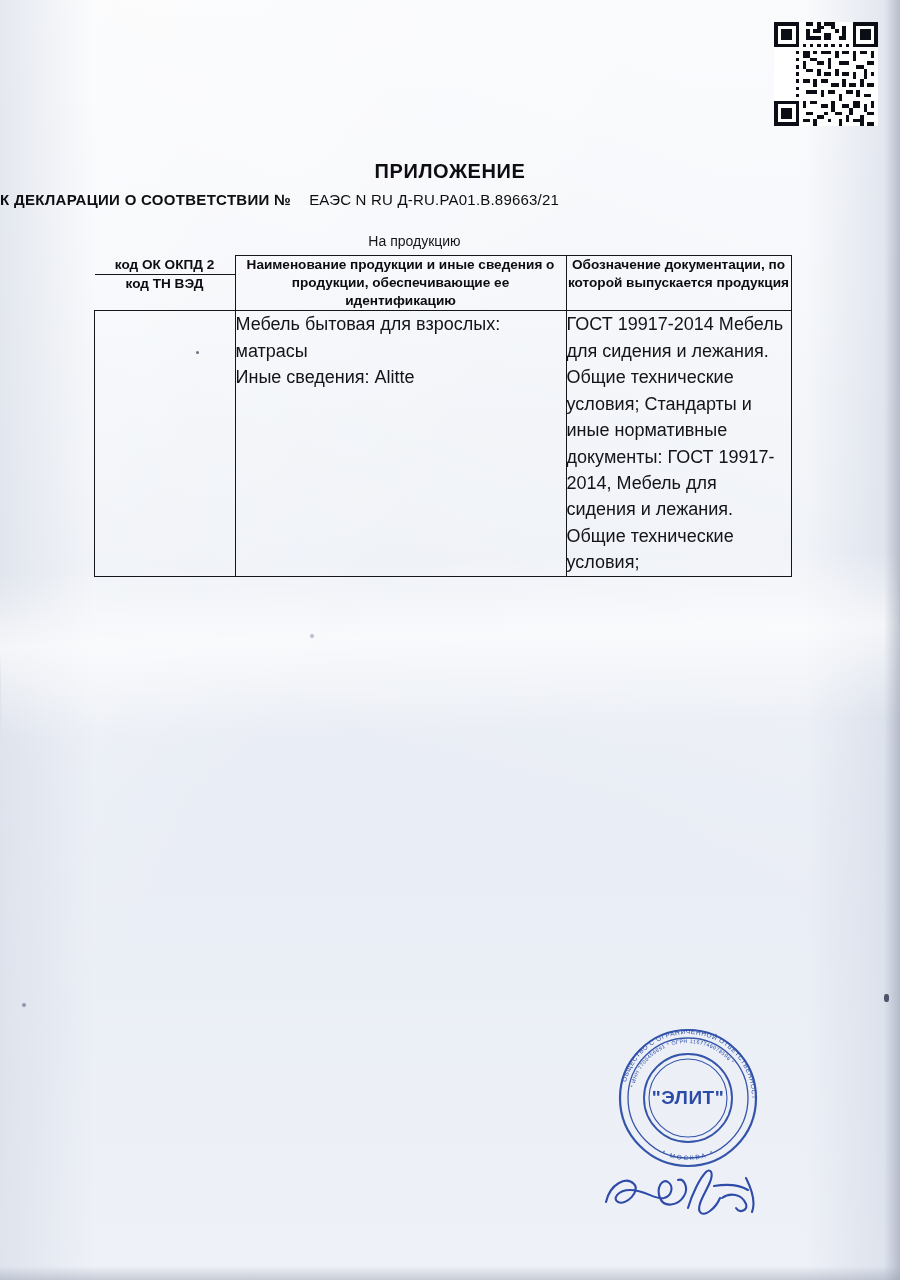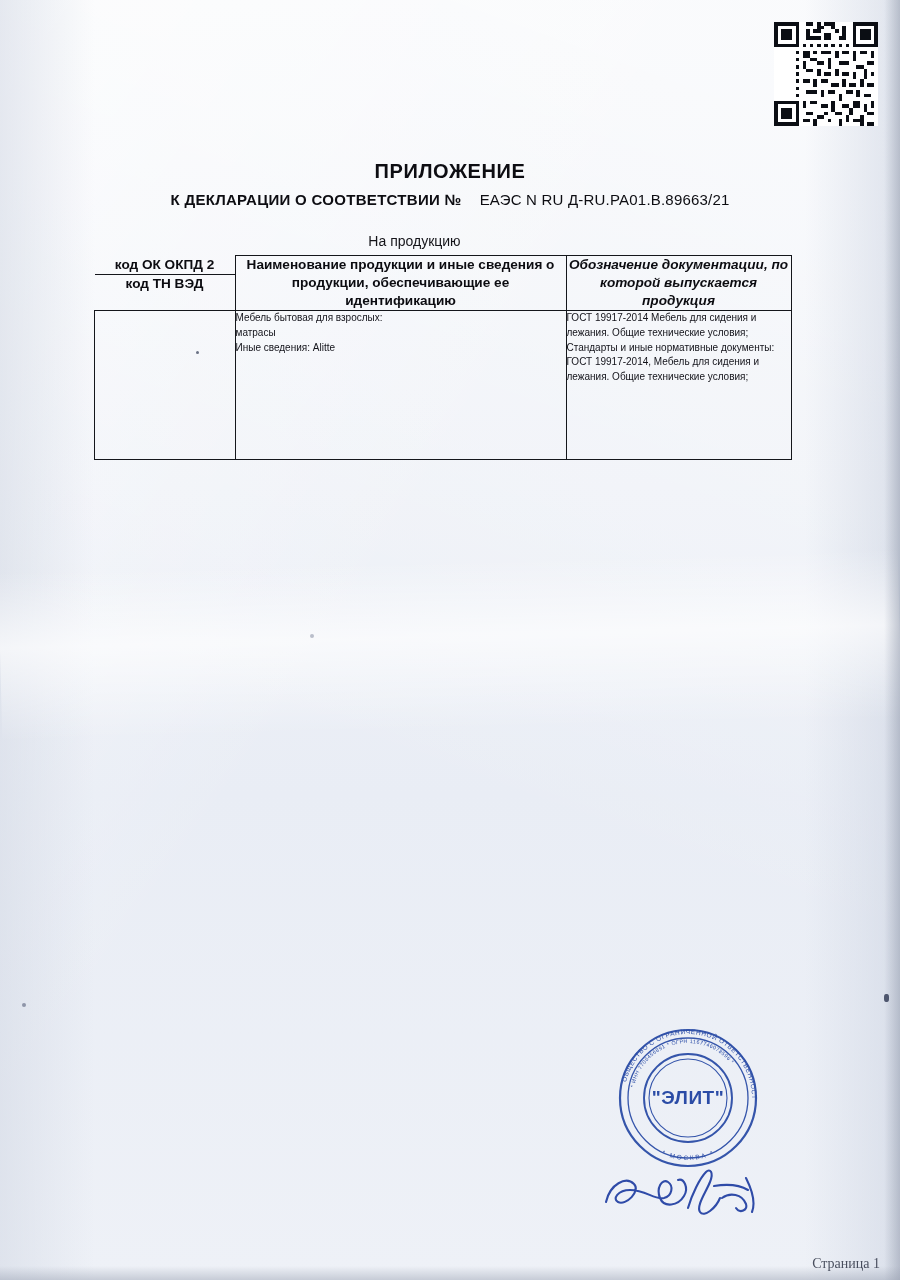--- a/index.html
+++ b/index.html
@@ -75,21 +75,20 @@
     font-size: 20px;
     font-weight: bold;
     letter-spacing: 0.6px;
     color: #0d0d12;
   }
   .decl-line {
     position: absolute;
     left: 0;
     top: 191px;
     width: 900px;
-    text-align: center;
     font-size: 15px;
     color: #0d0d12;
   }
   .decl-line .lbl {
     font-weight: bold;
     letter-spacing: 0.3px;
   }
   .decl-line .num {
     font-weight: normal;
     margin-left: 18px;
@@ -128,28 +127,27 @@
     color: #0c0c11;
   }
   .th-left {
     width: 140px;
   }
   .th-mid {
     width: 330px;
   }
   .th-right {
     width: 224px;
-    font-style: italic;
   }
   .stack-cell {
     padding: 0 !important;
     border: none !important;
   }
   .body-cell {
-    font-size: 10px;
+    font-size: 18px;
     line-height: 1.47;
     padding: 9px 10px 10px 11px;
     color: #13131a;
     height: 148px;
   }
   .body-cell.first {
     padding-left: 10px;
   }
   .b {
     font-weight: normal;
@@ -416,14 +414,13 @@
       <g fill="none" stroke="#1b3aa0" stroke-width="2.1" stroke-linecap="round">
         <path d="M10,52 C14,34 30,26 38,34 C45,41 30,56 22,52 C16,49 22,40 34,40 C50,40 58,50 68,48 C76,46 78,36 72,32 C66,28 60,38 64,48 C68,58 82,56 88,46 C93,38 88,28 82,30"></path>
         <path d="M92,58 C96,44 104,28 110,22 C114,18 118,22 114,32 C110,42 100,56 104,62 C108,68 120,58 124,48"></path>
         <path d="M118,36 C130,34 142,34 152,40"></path>
         <path d="M126,48 C134,42 146,44 150,54 C152,60 144,64 140,58"></path>
         <path d="M150,28 C156,40 160,52 156,62"></path>
       </g>
     </svg>
   </div>
 
-  <div class="page-footer">Страница 1</div>
 </div>
 
 </body></html>

